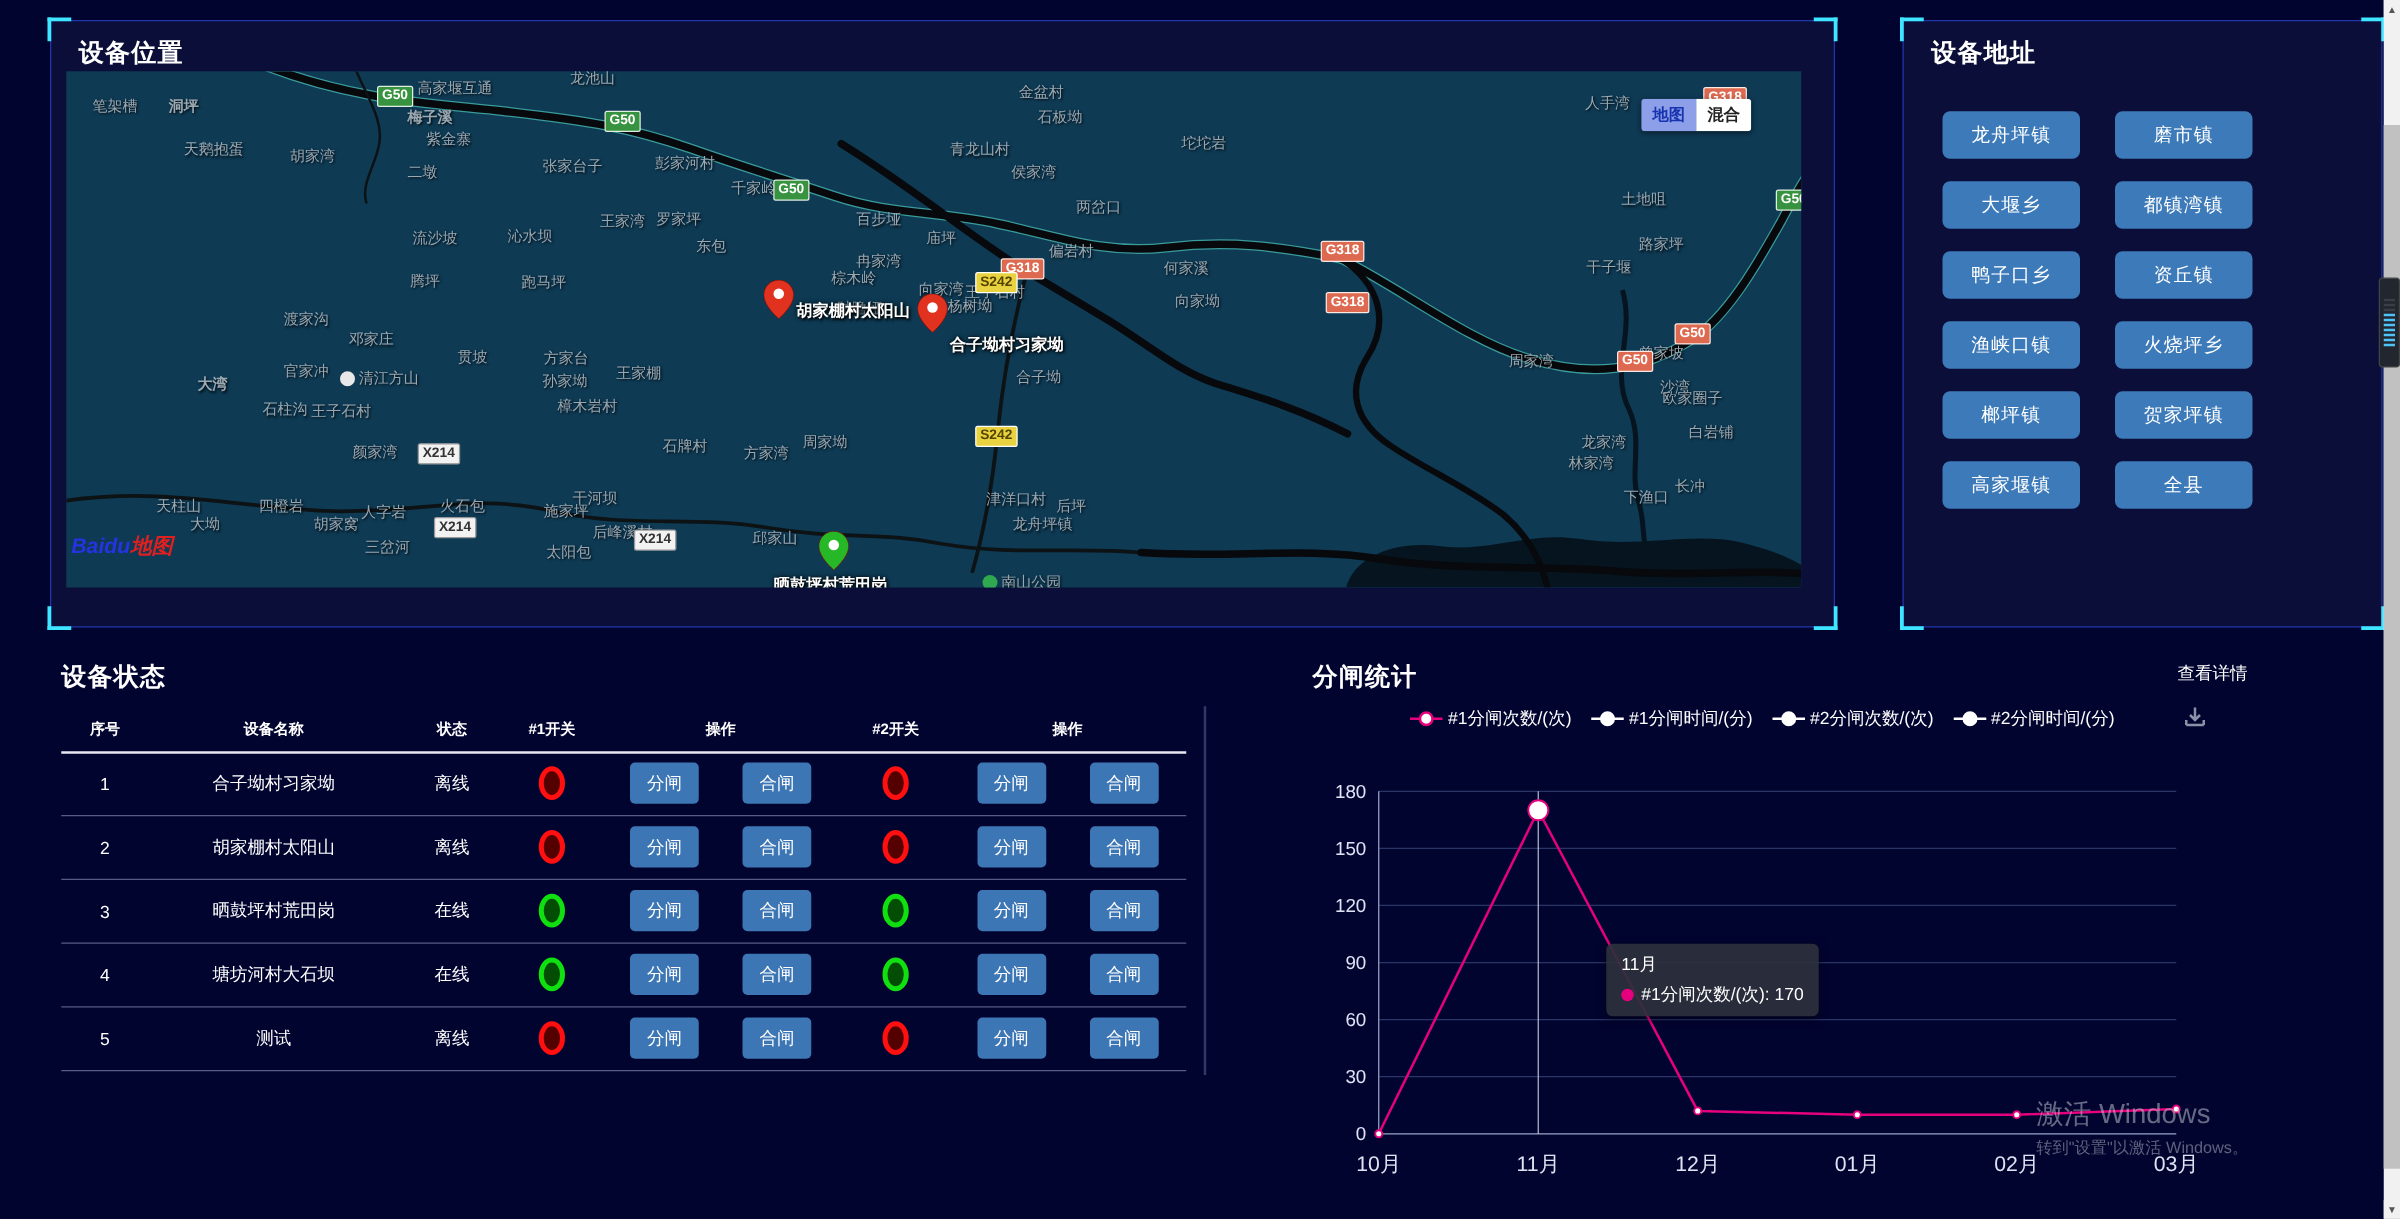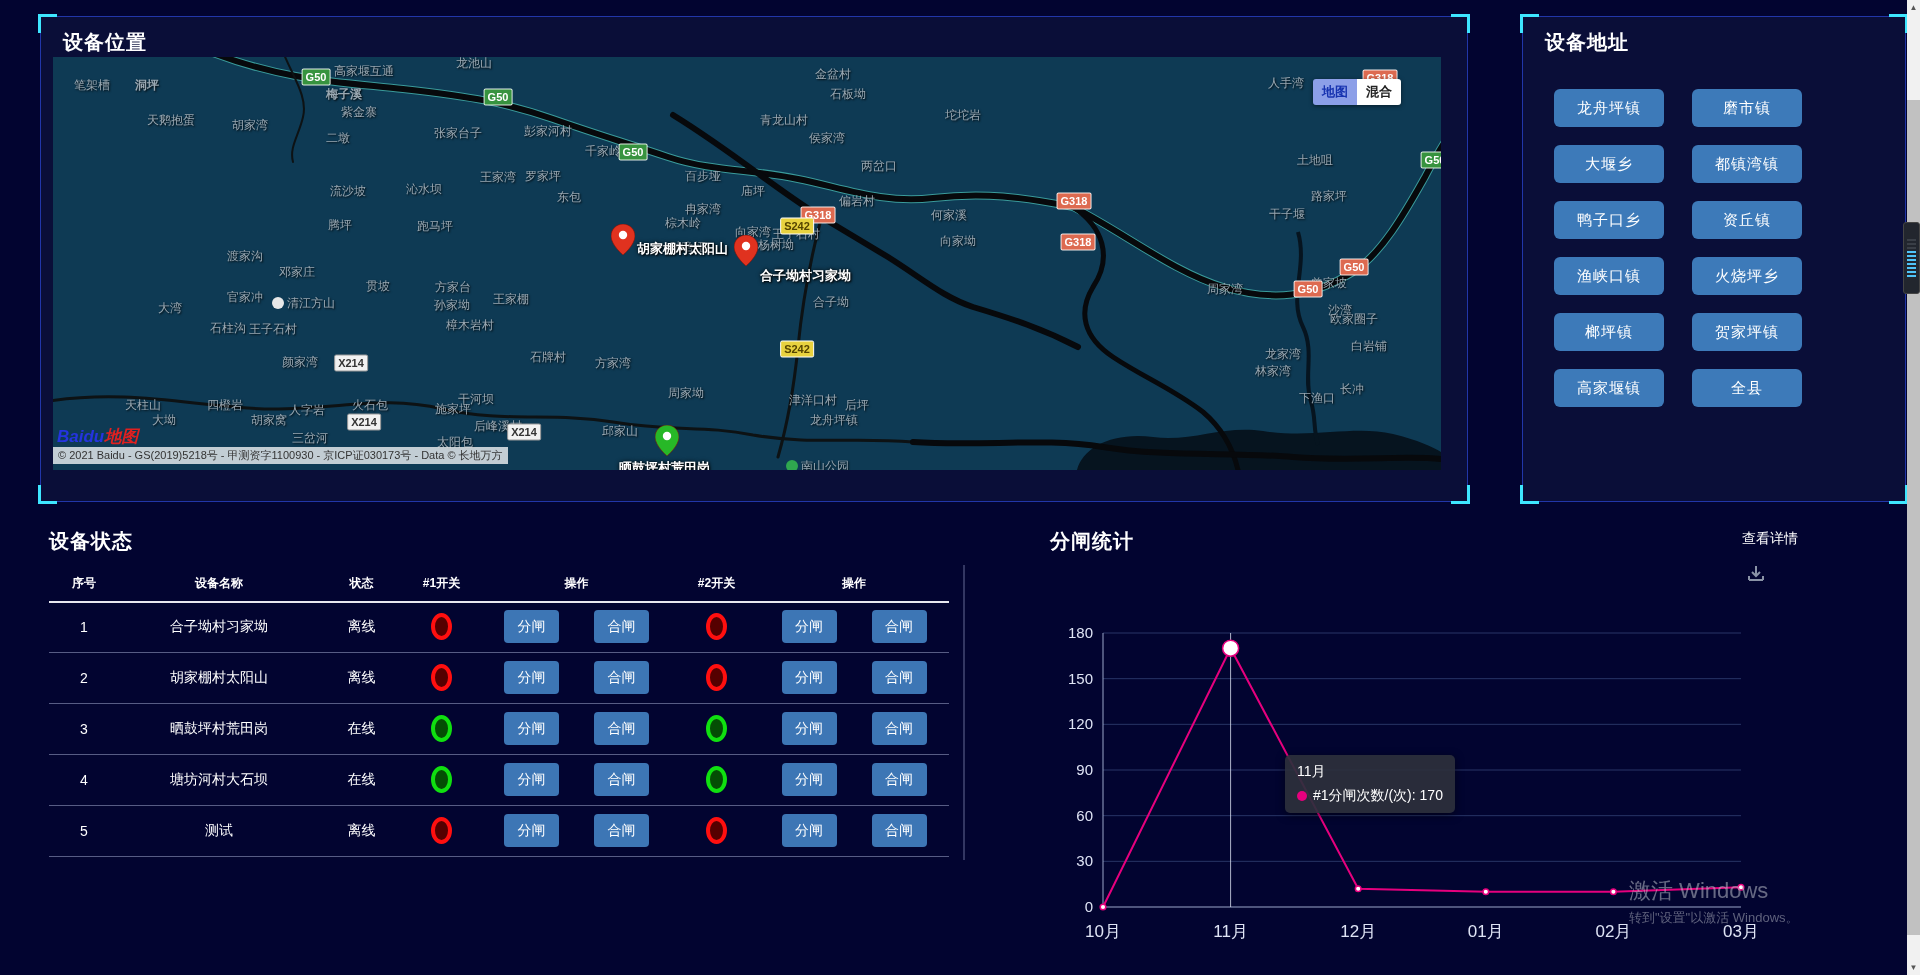--- a/index.html
+++ b/index.html
@@ -155,21 +155,21 @@
         <span class="map-label" style="left: 1276px; top: 139px;">路家坪</span>
         <span class="map-label" style="left: 1234px; top: 157px;">干子堰</span>
         <span class="map-label" style="left: 1172px; top: 232px;">周家湾</span>
         <span class="map-label" style="left: 1287px; top: 253px;">沙湾</span>
         <span class="map-label" style="left: 1276px; top: 226px;">曾家坡</span>
         <span class="map-label" style="left: 1301px; top: 262px;">欧家圈子</span>
         <span class="map-label" style="left: 1316px; top: 289px;">白岩铺</span>
         <span class="map-label" style="left: 1220px; top: 314px;">林家湾</span>
         <span class="map-label" style="left: 723px; top: 188px;">杨树坳</span>
         <span class="map-label" style="left: 778px; top: 245px;">合子坳</span>
-        <span class="map-label" style="left: 117px; top: 251px;">大湾</span>
+        <span class="map-label" style="left: 117px; top: 251px; font-weight: bold;">大湾</span>
         <span class="map-label" style="left: 258px; top: 246px;">清江方山</span>
         <i class="poi-icon" style="left: 225px; top: 246px; background: rgb(232, 232, 232);"></i>
         <span class="map-label" style="left: 175px; top: 271px;">石柱沟</span>
         <span class="map-label" style="left: 325px; top: 229px;">贯坡</span>
         <span class="map-label" style="left: 400px; top: 230px;">方家台</span>
         <span class="map-label" style="left: 458px; top: 242px;">王家棚</span>
         <span class="map-label" style="left: 495px; top: 260px; margin-top: 40px;">石牌村</span>
         <span class="map-label" style="left: 560px; top: 306px;">方家湾</span>
         <span class="map-label" style="left: 423px; top: 342px;">干河坝</span>
         <span class="map-label" style="left: 247px; top: 305px;">颜家湾</span>
@@ -177,21 +177,21 @@
         <span class="map-label" style="left: 254px; top: 353px;">人字岩</span>
         <span class="map-label" style="left: 172px; top: 348px;">四橙岩</span>
         <span class="map-label" style="left: 90px; top: 348px;">天柱山</span>
         <span class="map-label" style="left: 111px; top: 363px;">大坳</span>
         <span class="map-label" style="left: 216px; top: 363px;">胡家窝</span>
         <span class="map-label" style="left: 257px; top: 381px;">三岔河</span>
         <span class="map-label" style="left: 402px; top: 385px;">太阳包</span>
         <span class="map-label" style="left: 400px; top: 352px;">施家坪</span>
         <span class="map-label" style="left: 445px; top: 369px;">后峰溪村</span>
         <span class="map-label" style="left: 567px; top: 374px;">邱家山</span>
-        <span class="map-label" style="left: 633px; top: 297px; margin-top: 39px;">周家坳</span>
+        <span class="map-label" style="left: 607px; top: 297px;">周家坳</span>
         <span class="map-label" style="left: 760px; top: 343px;">津洋口村</span>
         <span class="map-label" style="left: 804px; top: 348px;">后坪</span>
         <span class="map-label" style="left: 781px; top: 363px;">龙舟坪镇</span>
         <span class="map-label" style="left: 1230px; top: 297px;">龙家湾</span>
         <span class="map-label" style="left: 1264px; top: 341px;">下渔口</span>
         <span class="map-label" style="left: 1299px; top: 332px;">长冲</span>
         <span class="map-label" style="left: 772px; top: 409px;">南山公园</span>
         <i class="poi-icon" style="left: 739px; top: 409px; background: rgb(47, 168, 79);"></i>
         <span class="badge green" style="left: 263px; top: 20px;">G50</span>
         <span class="badge green" style="left: 445px; top: 40px;">G50</span>
@@ -227,21 +227,20 @@
         <span class="pin-label" style="left: 566px; top: 402px;">晒鼓坪村荒田岗</span>
       </div>
 
     <div class="maptype">
       <div class="mt-map">地图</div>
       <div class="mt-hyb">混合</div>
     </div>
     <div class="bdlogo">
       <span class="b1">Baidu</span><span class="b2">地图</span>
     </div>
-    <div class="attrib">© 2021 Baidu - GS(2019)5218号 - 甲测资字1100930 - 京ICP证030173号 - Data © 长地万方</div>
   </div>
 </div>
 
 <div class="panel" style="left:1522px;top:16px;width:384px;height:486px;">
   <i class="corner c-tl"></i>
   <i class="corner c-tr"></i>
   <i class="corner c-bl"></i>
   <i class="corner c-br"></i>
   <div class="panel-title">设备地址</div>
   <div id="addr-buttons">
@@ -372,20 +371,46 @@
 </div>
 
 <div class="abs" style="left:1040px;top:520px;width:880px;height:455px;">
   <div class="section-title abs" style="left:10px;top:8px;">分闸统计</div>
   <div class="detail-link" style="left:702px;top:10px;">查看详情</div>
   <svg class="dl-icon" style="left:706px;top:44px;" width="20" height="20" viewBox="0 0 20 20">
     <path d="M10,2 L10,12 M6,8 L10,12 L14,8" stroke="#8a93a6" stroke-width="2" fill="none"></path>
     <path d="M3,16 L17,16" stroke="#8a93a6" stroke-width="2"></path>
     <path d="M3,12 L3,16 M17,12 L17,16" stroke="#8a93a6" stroke-width="2"></path>
   </svg>
+  <div class="legend" id="chart-legend" style="left:0;top:46px;width:740px;">
+      <span class="lg-item">
+        <span class="lm" style="color: rgb(230, 0, 126);">
+          <i></i>
+        </span>
+        <span>#1分闸次数/(次)</span>
+      </span>
+      <span class="lg-item">
+        <span class="lm" style="color: rgb(255, 255, 255);">
+          <i></i>
+        </span>
+        <span>#1分闸时间/(分)</span>
+      </span>
+      <span class="lg-item">
+        <span class="lm" style="color: rgb(255, 255, 255);">
+          <i></i>
+        </span>
+        <span>#2分闸次数/(次)</span>
+      </span>
+      <span class="lg-item">
+        <span class="lm" style="color: rgb(255, 255, 255);">
+          <i></i>
+        </span>
+        <span>#2分闸时间/(分)</span>
+      </span>
+    </div>
   <svg id="chart-svg" width="880" height="360" viewBox="0 0 880 360" style="position:absolute;left:0;top:80px;">
       <line x1="63" y1="307" x2="701" y2="307" stroke="#9aa6c8" stroke-width="1"></line>
       <text x="53" y="312" fill="#dfe4f5" font-size="15" text-anchor="end">0</text>
       <line x1="63" y1="261.3333333333333" x2="701" y2="261.3333333333333" stroke="#283566" stroke-width="1"></line>
       <text x="53" y="266.3333333333333" fill="#dfe4f5" font-size="15" text-anchor="end">30</text>
       <line x1="63" y1="215.66666666666669" x2="701" y2="215.66666666666669" stroke="#283566" stroke-width="1"></line>
       <text x="53" y="220.66666666666669" fill="#dfe4f5" font-size="15" text-anchor="end">60</text>
       <line x1="63" y1="170" x2="701" y2="170" stroke="#283566" stroke-width="1"></line>
       <text x="53" y="175" fill="#dfe4f5" font-size="15" text-anchor="end">90</text>
       <line x1="63" y1="124.33333333333334" x2="701" y2="124.33333333333334" stroke="#283566" stroke-width="1"></line>

